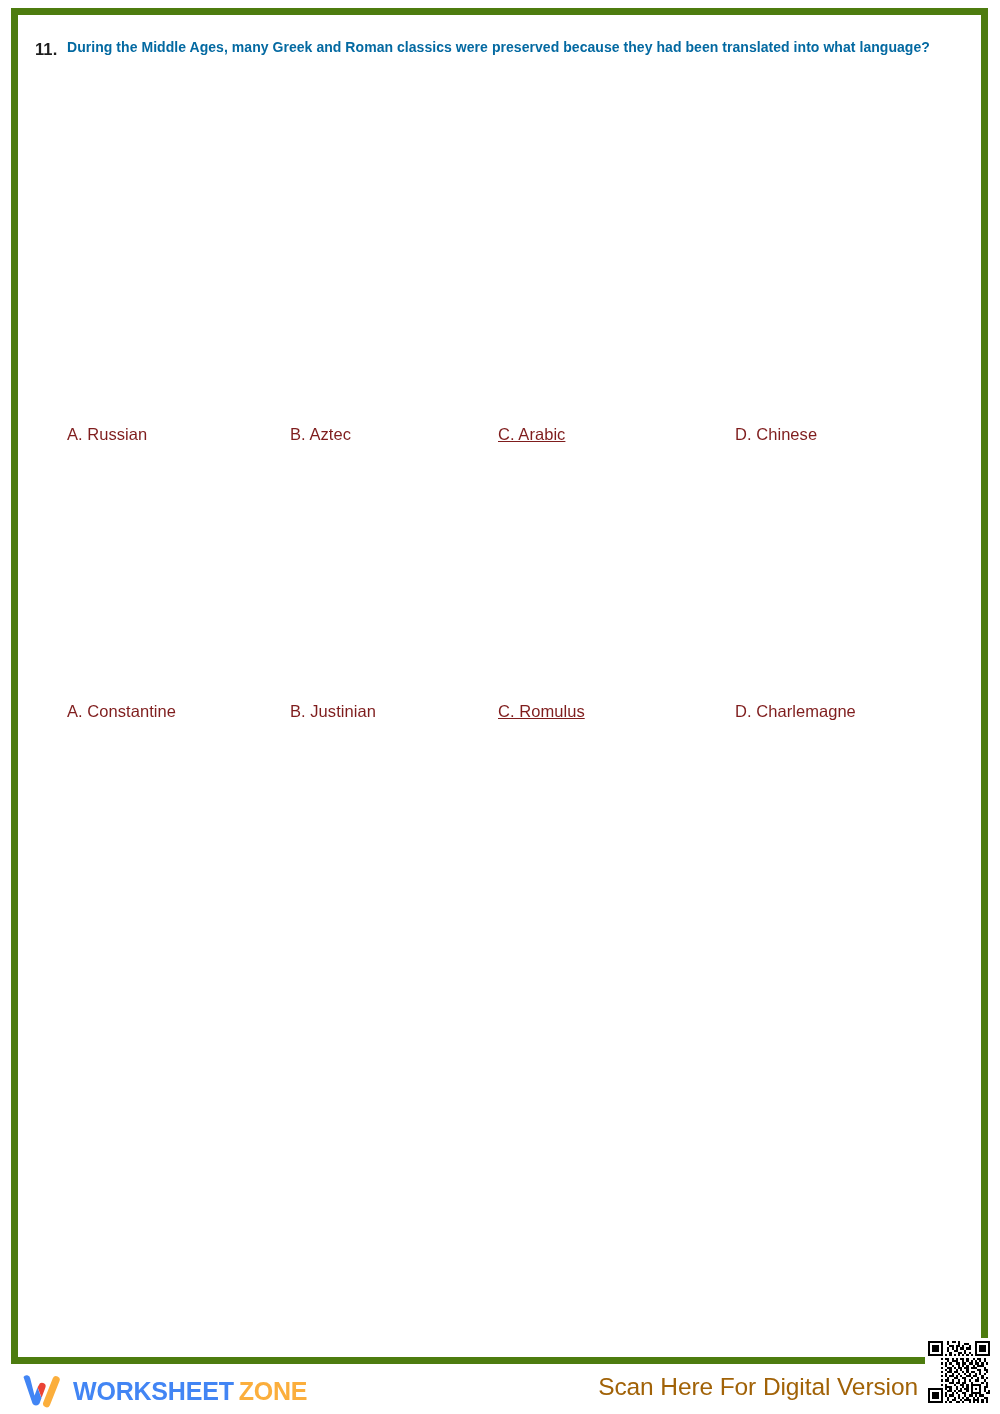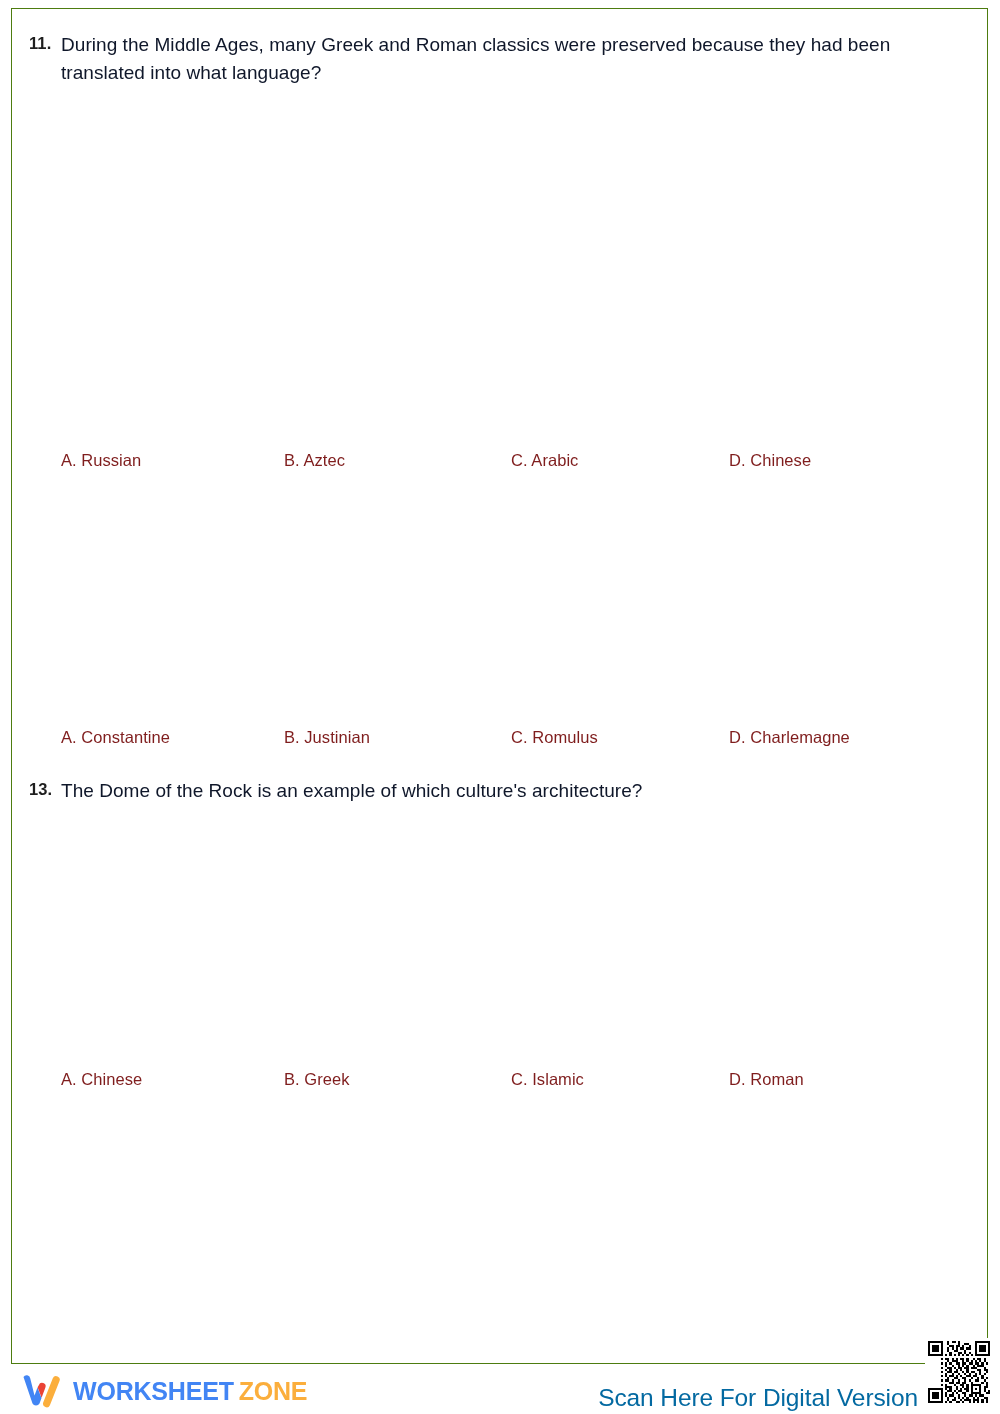--- a/index.html
+++ b/index.html
@@ -17,21 +17,21 @@
   }
 
   
   .page-frame {
     position: absolute;
     left: 11px;
     top: 8px;
     width: 977px;
     height: 1356px;
     box-sizing: border-box;
-    border: 1px solid #4d7c0f;
+    border: 7px solid #4d7c0f;
     background: #ffffff;
   }
 
   .questions {
     position: absolute;
     left: 0;
     top: 0;
     width: 100%;
   }
 
@@ -50,44 +50,45 @@
     flex: 0 0 auto;
     width: 32px;
     font-size: 16.5px;
     font-weight: bold;
     line-height: 1.48;
     color: #1e1e1e;
     letter-spacing: 0.1px;
   }
   .q-text {
     flex: 1 1 auto;
-    font-size: 19px;
+    font-size: 14px;
     line-height: 1.48;
-    color: #0f172a;
+    color: #0369a1;
     letter-spacing: 0.05px;
+    font-weight: bold;
   }
 
   
   .answers {
     position: relative;
     padding-left: 49px;
     height: 30px;
   }
   .answer {
     position: absolute;
     top: 0;
     font-size: 16.5px;
     line-height: 1.3;
     color: #7f1d1d;
     white-space: nowrap;
     letter-spacing: 0.05px;
   }
   .answer.col0 { left: 49px; }
   .answer.col1 { left: 272px; }
-  .answer.col2 { left: 499px; }
+  .answer.col2 { left: 480px; text-decoration: underline; }
   .answer.col3 { left: 717px; text-align: right; }
 
   
   .q-gap-11 { height: 363px; }
   .q-gap-12 { height: 227px; }
   .q-gap-13 { height: 264px; }
   .after-ans-11 { height: 20px; }
   .after-ans-12 { height: 20px; }
 
   .q11 { padding-top: 22px; }
@@ -120,23 +121,23 @@
     font-weight: bold;
     letter-spacing: -0.2px;
     white-space: nowrap;
   }
   .brand-w { color: #4285f4; }
   .brand-z { color: #fbae3c; margin-left: 5px; }
 
   .scan-text {
     position: absolute;
     right: 82px;
-    top: 16px;
+    top: 5px;
     font-size: 24.5px;
-    color: #0369a1;
+    color: #a16207;
     white-space: nowrap;
     letter-spacing: -0.1px;
   }
 
   .qr-wrap {
     position: absolute;
     left: 925px;
     top: 1338px;
     width: 68px;
     height: 68px;
@@ -172,33 +173,20 @@
       <div class="q-gap-12"></div>
       <div class="answers">
         <span class="answer col0">A. Constantine</span>
         <span class="answer col1">B. Justinian</span>
         <span class="answer col2">C. Romulus</span>
         <span class="answer col3">D. Charlemagne</span>
       </div>
     </div>
     <div class="after-ans-12"></div>
 
-    <div class="question">
-      <div class="q-head">
-        <span class="q-num">13.</span>
-        <span class="q-text">The Dome of the Rock is an example of which culture's architecture?</span>
-      </div>
-      <div class="q-gap-13"></div>
-      <div class="answers">
-        <span class="answer col0">A. Chinese</span>
-        <span class="answer col1">B. Greek</span>
-        <span class="answer col2">C. Islamic</span>
-        <span class="answer col3">D. Roman</span>
-      </div>
-    </div>
 
   </div>
 </div>
 
 <div class="footer">
 
   <div class="brand">
     <svg class="brand-mark" viewBox="0 0 44 34">
       <path d="M3.5 3 L12.5 29.5 A4 4 0 0 0 19.5 29.5 L21.5 24 L17.5 13.5 L14.5 21.5 L10.2 4.2 A3.6 3.6 0 0 0 3.5 3 Z" fill="#4285f4"></path>
       <path d="M17.6 13.2 L21.6 23.8 L25.4 13.6 A3.5 3.5 0 0 0 18.8 11.2 Z" fill="#ea4335"></path>

